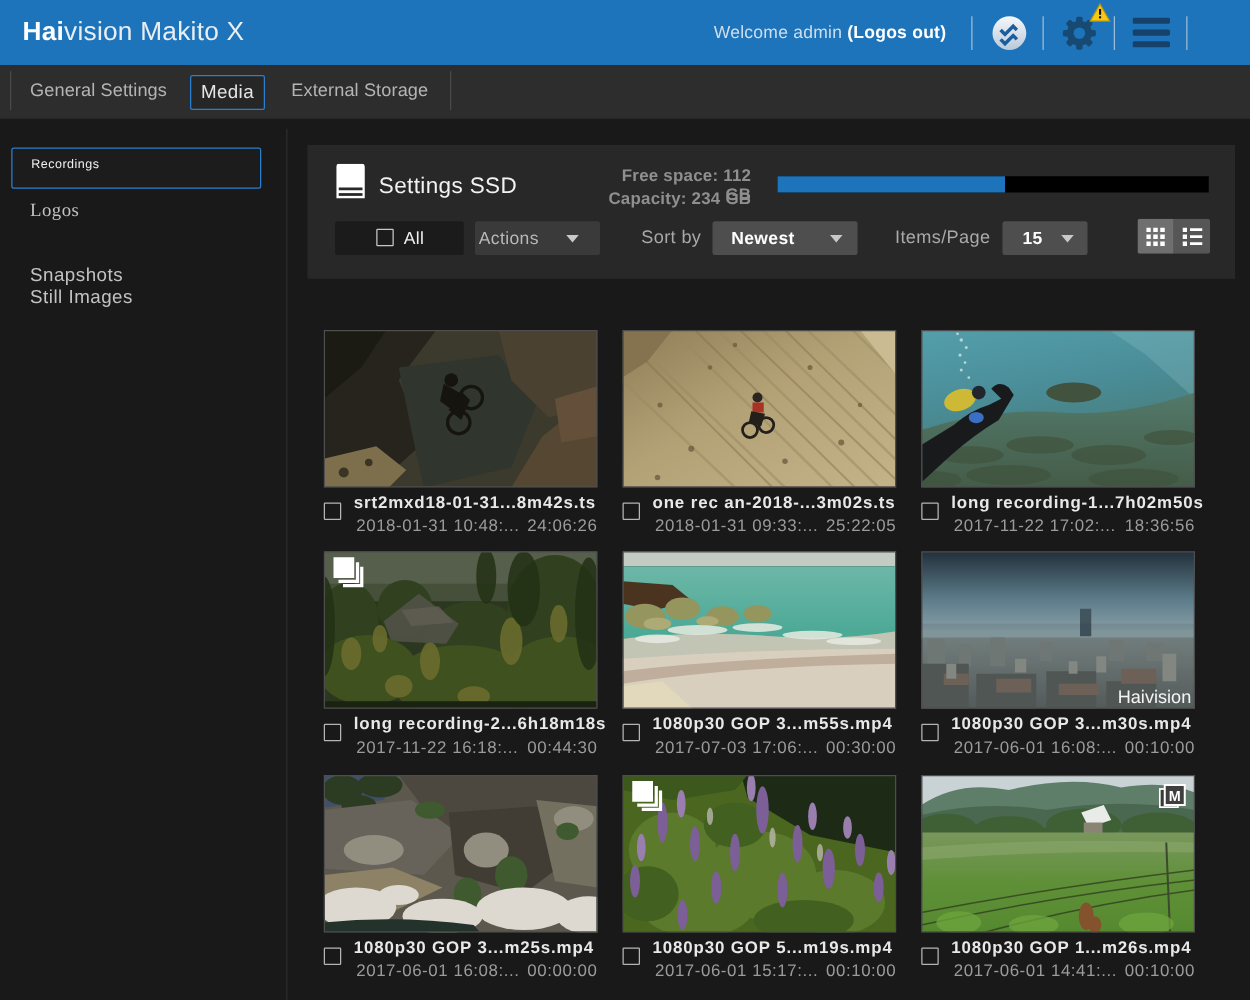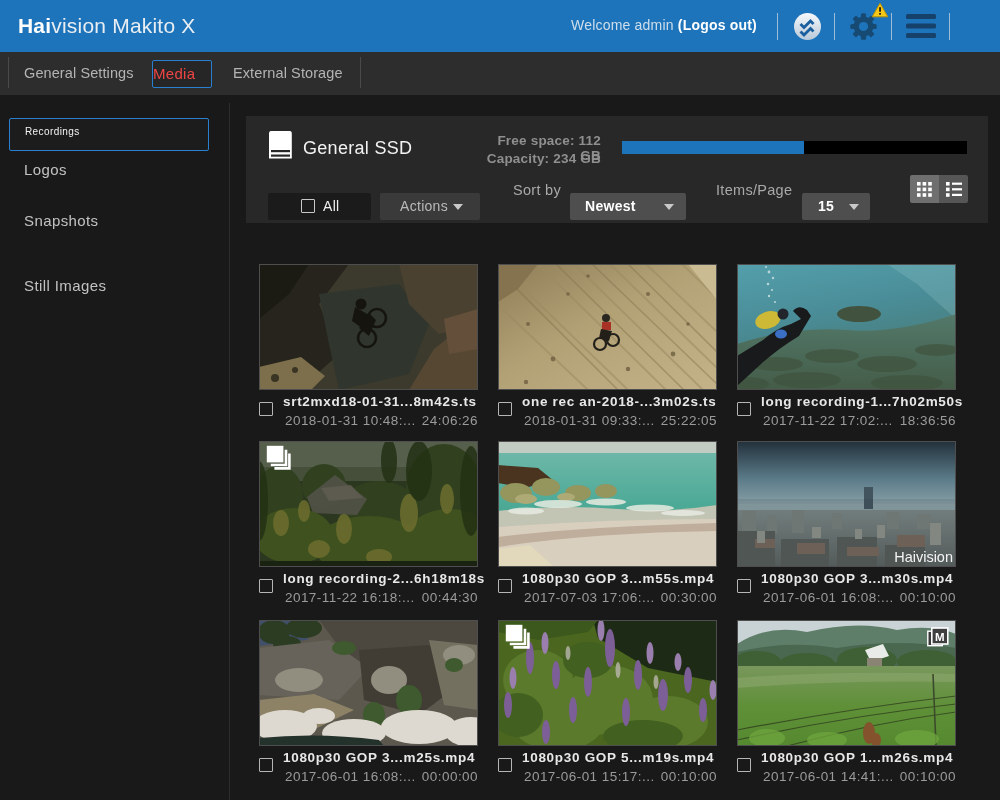--- a/index.html
+++ b/index.html
@@ -13,40 +13,40 @@
 #logo { position:absolute; left:18px; top:14px; font-size:21px; color:#fdfdfd; letter-spacing:0.2px; font-weight:400; }
 #logo b { font-weight:700; }
 #welcome { position:absolute; right:243px; top:17px; font-size:14px; color:#cfdeec; letter-spacing:0.2px; }
 #welcome b { color:#ffffff; font-weight:700; }
 .hsep { position:absolute; top:13px; width:1px; height:27px; background:#9dbcd8; }
 
 
 #navbar { position:absolute; left:0; top:52px; width:1000px; height:43px; background:#2d2d2d; }
 .vsep { position:absolute; top:5px; width:1px; height:31px; background:#4a4a4a; }
 .tab { position:absolute; top:0; height:43px; line-height:43px; font-size:14.5px; color:#b4b4b4; letter-spacing:0.1px; }
-#tab-media { position:absolute; left:152px; top:8px; width:60px; height:28px; line-height:26px; color:#ef4444; font-size:15px; border:1px solid #2a7fd0; background:#262626; border-radius:2px; letter-spacing:0.3px; }
+#tab-media { position:absolute; left:152px; top:8px; width:60px; height:28px; line-height:26px; text-align:center; color:#e5e5e5; font-size:15px; border:1px solid #2a7fd0; background:#262626; border-radius:2px; letter-spacing:0.3px; }
 
 
 .sideitem { position:absolute; left:24px; font-size:15px; color:#c2c2c2; letter-spacing:0.4px; }
 #rec-box { position:absolute; left:9px; top:118px; width:200px; height:33px; border:1px solid #2a7fd0; background:#1c1c1c; border-radius:2px; }
 #rec-box span { position:absolute; left:15px; top:7px; font-size:10px; color:#f2f2f2; letter-spacing:0.4px; }
 #sidesep { position:absolute; left:229px; top:103px; width:1px; height:697px; background:#2d2d2d; }
 
 
 #panel { position:absolute; left:246px; top:116px; width:742px; height:107px; background:#282828; }
 #ssd-title { position:absolute; left:57px; top:22px; font-size:18px; color:#f2f2f2; letter-spacing:0.3px; }
 .freelabel { position:absolute; font-size:13.5px; color:#8f8f8f; letter-spacing:0.2px;font-weight:bold; }
 #pbar { position:absolute; left:376px; top:25px; width:345px; height:13px; background:#000000; }
 #pbar .fill { position:absolute; left:0; top:0; width:182px; height:13px; background:#1d74ba; }
-.btn { position:absolute; top:61px; height:27px; border-radius:2px; font-size:14px;margin-top:16px; }
+.btn { position:absolute; top:61px; height:27px; border-radius:2px; font-size:14px; }
 #btn-all { left:22px; width:103px; background:#1b1b1b; }
 #btn-all .cb { position:absolute; left:33px; top:6px; width:14px; height:14px; border:1px solid #c8c8c8; background:transparent; border-radius:1px; }
 #btn-all .lbl { position:absolute; left:55px; top:5px; color:#efefef; letter-spacing:0.3px; }
 #btn-actions { left:134px; width:100px; background:#3a3a3a; }
-#btn-actions .lbl { position:absolute; left:20px; top:5px; color:#b9b9b9; letter-spacing:0.3px; }
+#btn-actions .lbl { position:absolute; left:3px; top:5px; color:#b9b9b9; letter-spacing:0.3px; }
 .caret { position:absolute; width:0; height:0; border-left:5px solid transparent; border-right:5px solid transparent; border-top:6px solid #c9c9c9; top:11px; }
 #sortby { position:absolute; left:267px; top:66px; font-size:14.5px; color:#a9a9a9; letter-spacing:0.3px; }
 #dd-newest { left:324px; width:116px; background:#4e4e4e; }
 #dd-newest .lbl { position:absolute; left:15px; top:5px; color:#ffffff; font-weight:700; letter-spacing:0.3px; }
 #itemspage { position:absolute; left:470px; top:66px; font-size:14.5px; color:#a9a9a9; letter-spacing:0.3px; }
 #dd-15 { left:556px; width:68px; background:#4e4e4e; }
 #dd-15 .lbl { position:absolute; left:16px; top:5px; color:#ffffff; font-weight:700; letter-spacing:0.3px; }
 #toggle { position:absolute; left:664px; top:59px; width:58px; height:28px; border-radius:2px; overflow:hidden; }
 #tg-grid { position:absolute; left:0; top:0; width:29px; height:28px; background:#6f6f6f; }
 #tg-list { position:absolute; left:29px; top:0; width:29px; height:28px; background:#565656; }
@@ -113,32 +113,32 @@
     <div class="vsep" style="left:8px;"></div>
     <div class="tab" style="left:24px;">General Settings</div>
     <div id="tab-media">Media</div>
     <div class="tab" style="left:233px;">External Storage</div>
     <div class="vsep" style="left:360px;"></div>
   </div>
 
   <div id="rec-box">
       <span>Recordings</span>
     </div>
-  <div class="sideitem" style="top:161px;">Logos</div>
+  <div class="sideitem" style="top:161px;font-family:Liberation Serif, serif;">Logos</div>
   <div class="sideitem" style="top:212px;">Snapshots</div>
-  <div class="sideitem" style="top:229px;margin-top:48px;">Still Images</div>
+  <div class="sideitem" style="top:229px;">Still Images</div>
   <div id="sidesep"></div>
 
   <div id="panel">
     <svg class="abs" style="left:23px; top:15px;" width="24" height="29" viewBox="0 0 24 29">
       <path d="M2 0 L22 0 Q24 0 24 3 L24 29 L0 29 L0 3 Q0 0 2 0 Z" fill="#ffffff" transform="scale(0.95)"></path>
       <rect x="2" y="19" width="19" height="2.2" fill="#282828"></rect>
       <rect x="2" y="23.5" width="19" height="2.2" fill="#282828"></rect>
     </svg>
-    <div id="ssd-title">General SSD</div>
+    <div id="ssd-title">Settings SSD</div>
     <div class="freelabel" style="left:228px; top:17px; width:127px; text-align:right;">Free space: 112 GB</div>
     <div class="freelabel" style="left:228px; top:35px; width:127px; text-align:right;">Capacity: 234 GB</div>
     <div id="pbar">
         <div class="fill"></div>
       </div>
     <div class="btn" id="btn-all">
         <div class="cb"></div>
         <div class="lbl">All</div>
       </div>
     <div class="btn" id="btn-actions">

